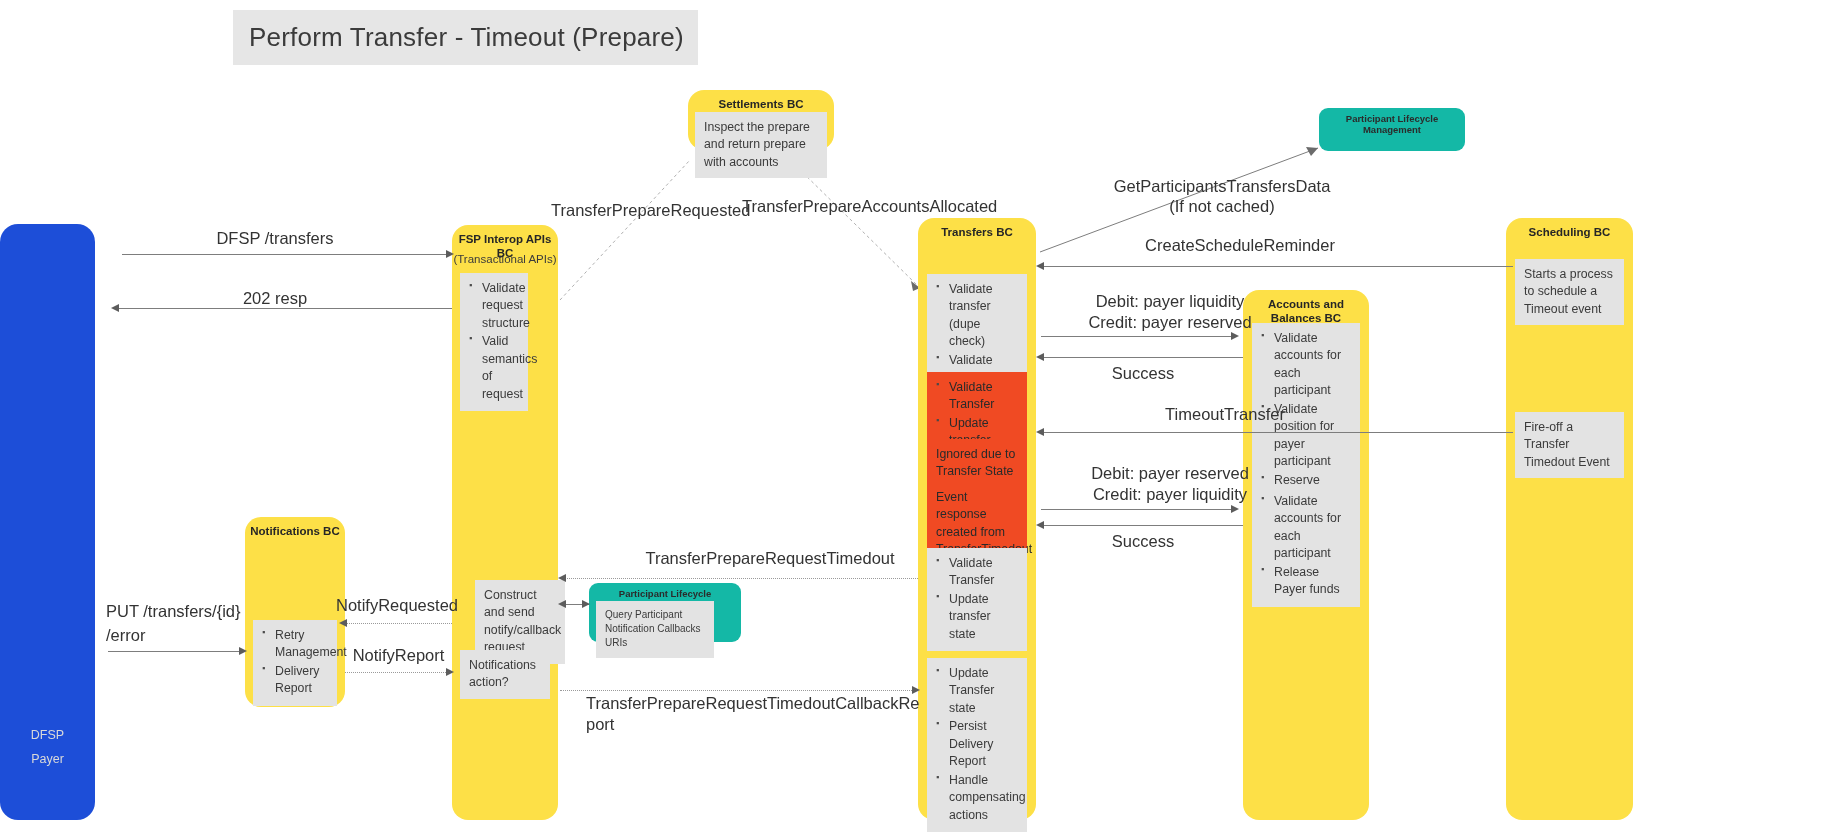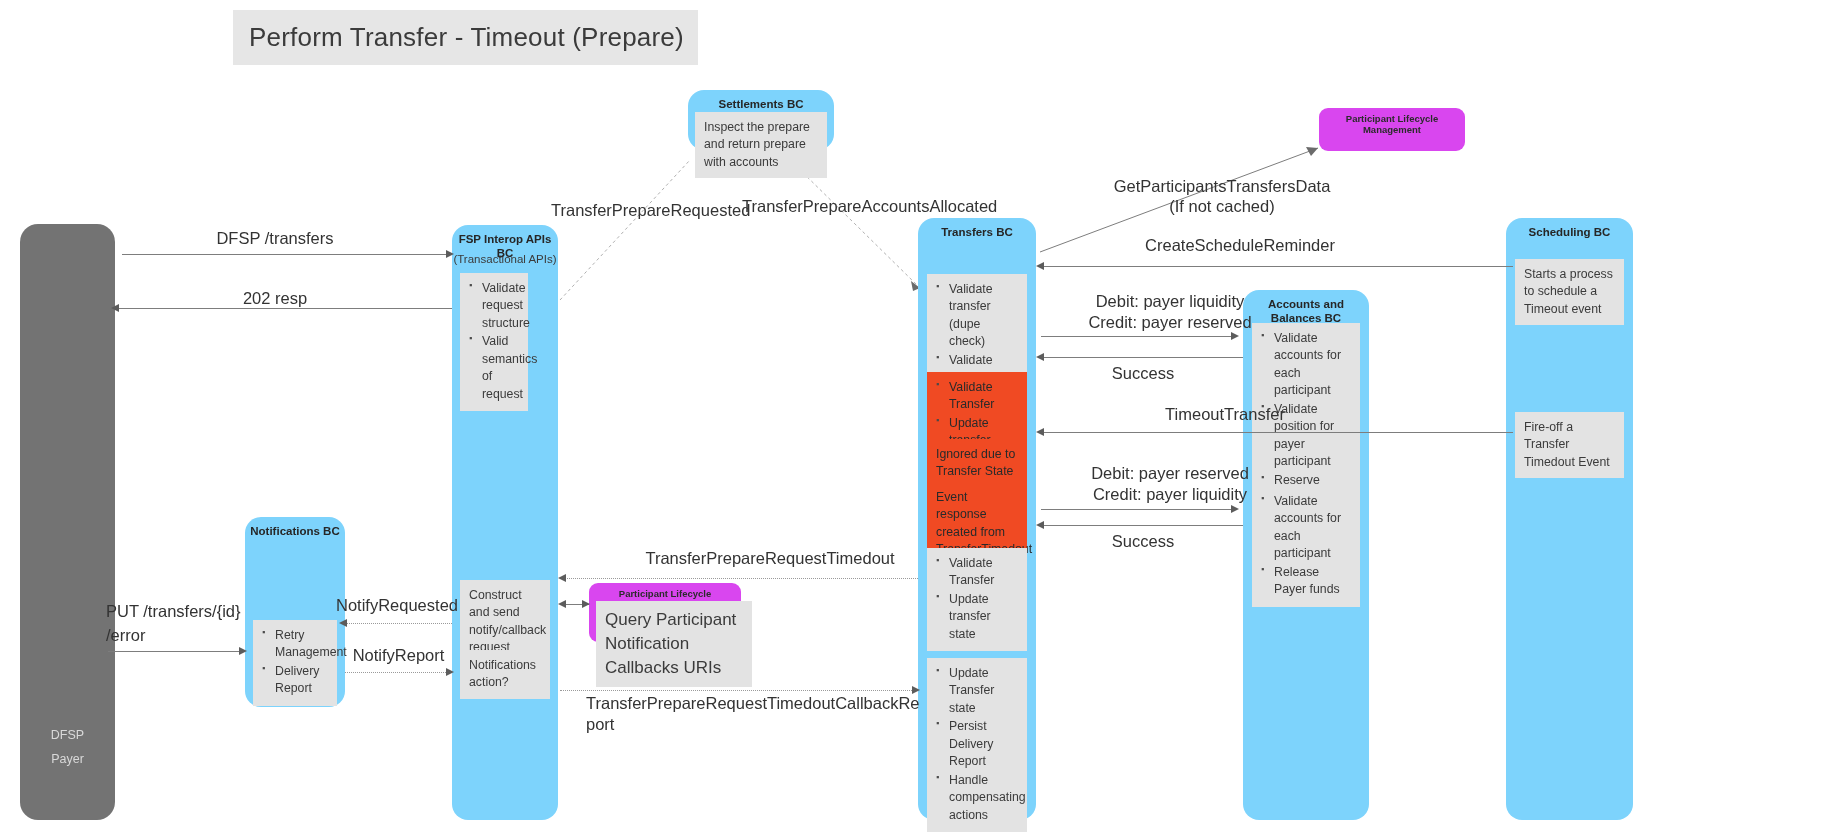--- a/index.html
+++ b/index.html
@@ -18,23 +18,23 @@
     background: #e6e6e6;
     display: flex; align-items: center;
     padding-left: 16px;
     font-size: 26px; color: #3b3b3b; letter-spacing: .2px;
   }
 
   
   .lane {
     position: absolute;
     border-radius: 16px;
-    background: #7dd3fc;
-  }
-  .lane.black { background: #737373; border-radius: 18px; margin-left: 20px; }
+    background: #fde047;
+  }
+  .lane.black { background: #1d4ed8; border-radius: 18px; }
   .lane-title {
     position: absolute; left: 0; right: 0; top: 7px;
     text-align: center;
     font-size: 11.5px; font-weight: bold; color: #262626;
     line-height: 1.25;
   }
   .lane-subtitle {
     position: absolute; left: 0; right: 0; top: 28px;
     text-align: center;
     font-size: 12px; color: #3b3b3b;
@@ -61,21 +61,21 @@
   }
   .note li::before {
     content: "\25AA";
     position: absolute; left: 0; top: -1px;
     font-size: 9px; color: #4a4a4a;
   }
 
   
   .plm {
     position: absolute;
-    background: #d946ef;
+    background: #14b8a6;
     border-radius: 9px;
   }
   .plm-title {
     position: absolute; left: 0; right: 0; top: 5px;
     text-align: center; font-size: 9.5px; font-weight: bold; color: #2b2b2b;
   }
 
   
   .arrow-line {
     position: absolute;
@@ -142,36 +142,36 @@
 
   <div class="lane" style="left:452px; top:225px; width:106px; height:595px;">
     <div class="lane-title">FSP Interop APIs BC</div>
     <div class="lane-subtitle" style="font-size:11.5px;">(Transactional APIs)</div>
     <div class="note" style="left:8px; top:48px; width:68px;">
       <ul>
         <li>Validate request structure</li>
         <li>Valid semantics of request</li>
       </ul>
     </div>
-    <div class="note" style="left:8px; top:355px; width:90px;">Construct and send notify/callback request</div>
+    <div class="note" style="left:23px; top:355px; width:90px;">Construct and send notify/callback request</div>
     <div class="note" style="left:8px; top:425px; width:90px;">Notifications action?</div>
   </div>
 
   <div class="lane" style="left:688px; top:90px; width:146px; height:60px;">
     <div class="lane-title">Settlements BC</div>
     <div class="note" style="left:7px; top:22px; width:132px;">Inspect the prepare and return prepare with accounts</div>
   </div>
 
   <div class="plm" style="left:1319px; top:108px; width:146px; height:43px;">
     <div class="plm-title">Participant Lifecycle Management</div>
   </div>
 
   <div class="plm" style="left:589px; top:583px; width:152px; height:59px;">
     <div class="plm-title">Participant Lifecycle Management</div>
-    <div class="note" style="left:7px; top:18px; width:156px; font-size:17px;">Query Participant Notification Callbacks URIs</div>
+    <div class="note" style="left:7px; top:18px; width:118px; font-size:10px;">Query Participant Notification Callbacks URIs</div>
   </div>
 
   <div class="lane" style="left:918px; top:218px; width:118px; height:602px;">
     <div class="lane-title">Transfers BC</div>
     <div class="note" style="left:9px; top:56px; width:100px;">
       <ul>
         <li>Validate transfer (dupe check)</li>
         <li>Validate Participants</li>
         <li>Create initial state</li>
       </ul>

